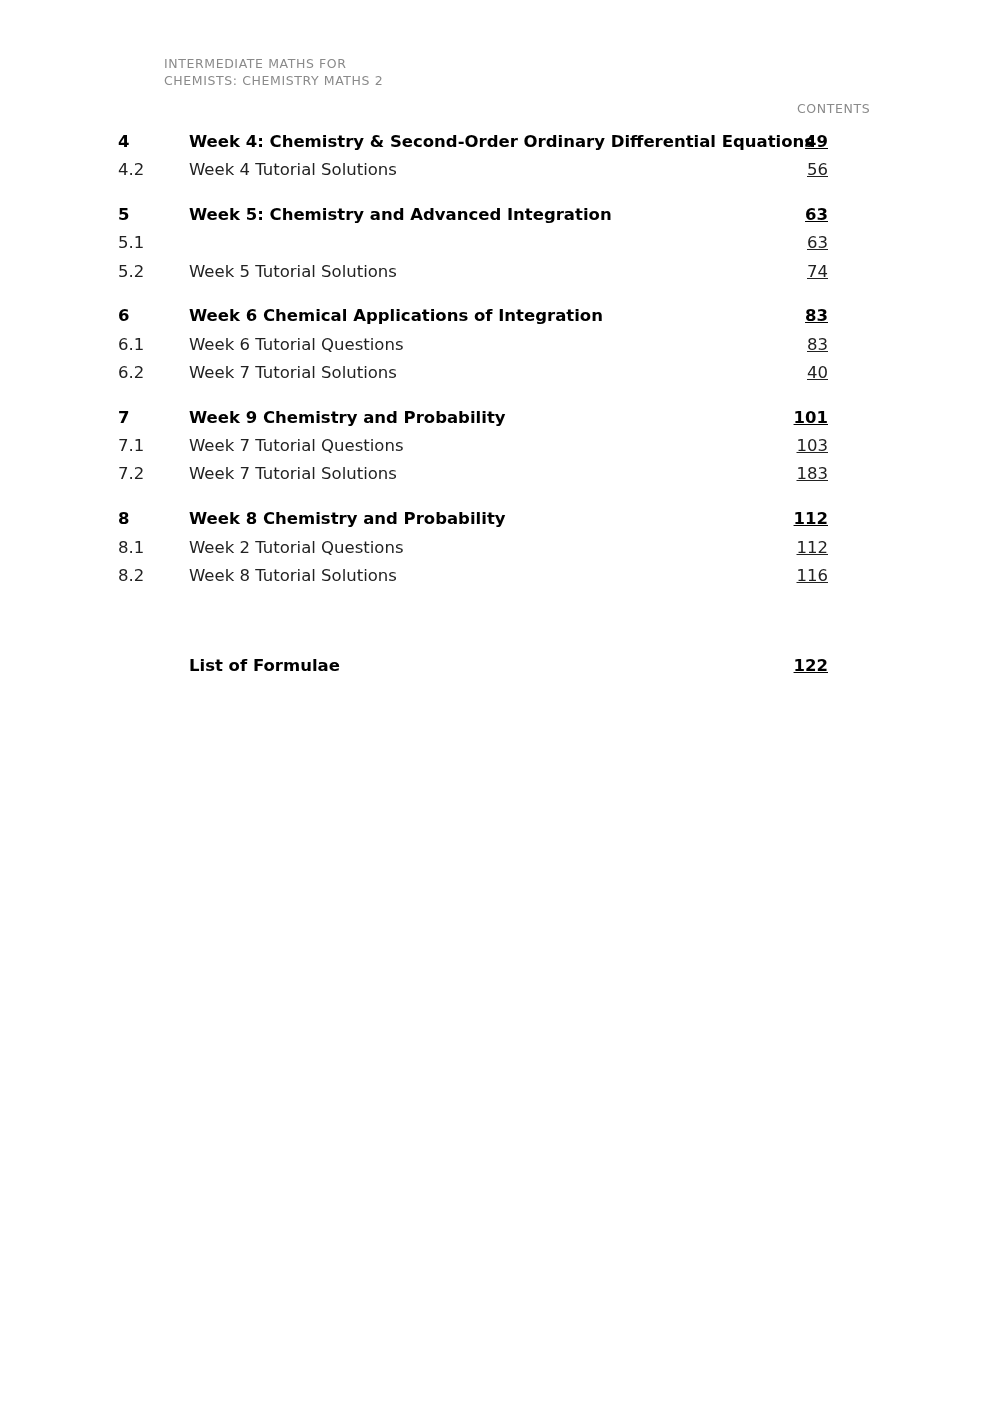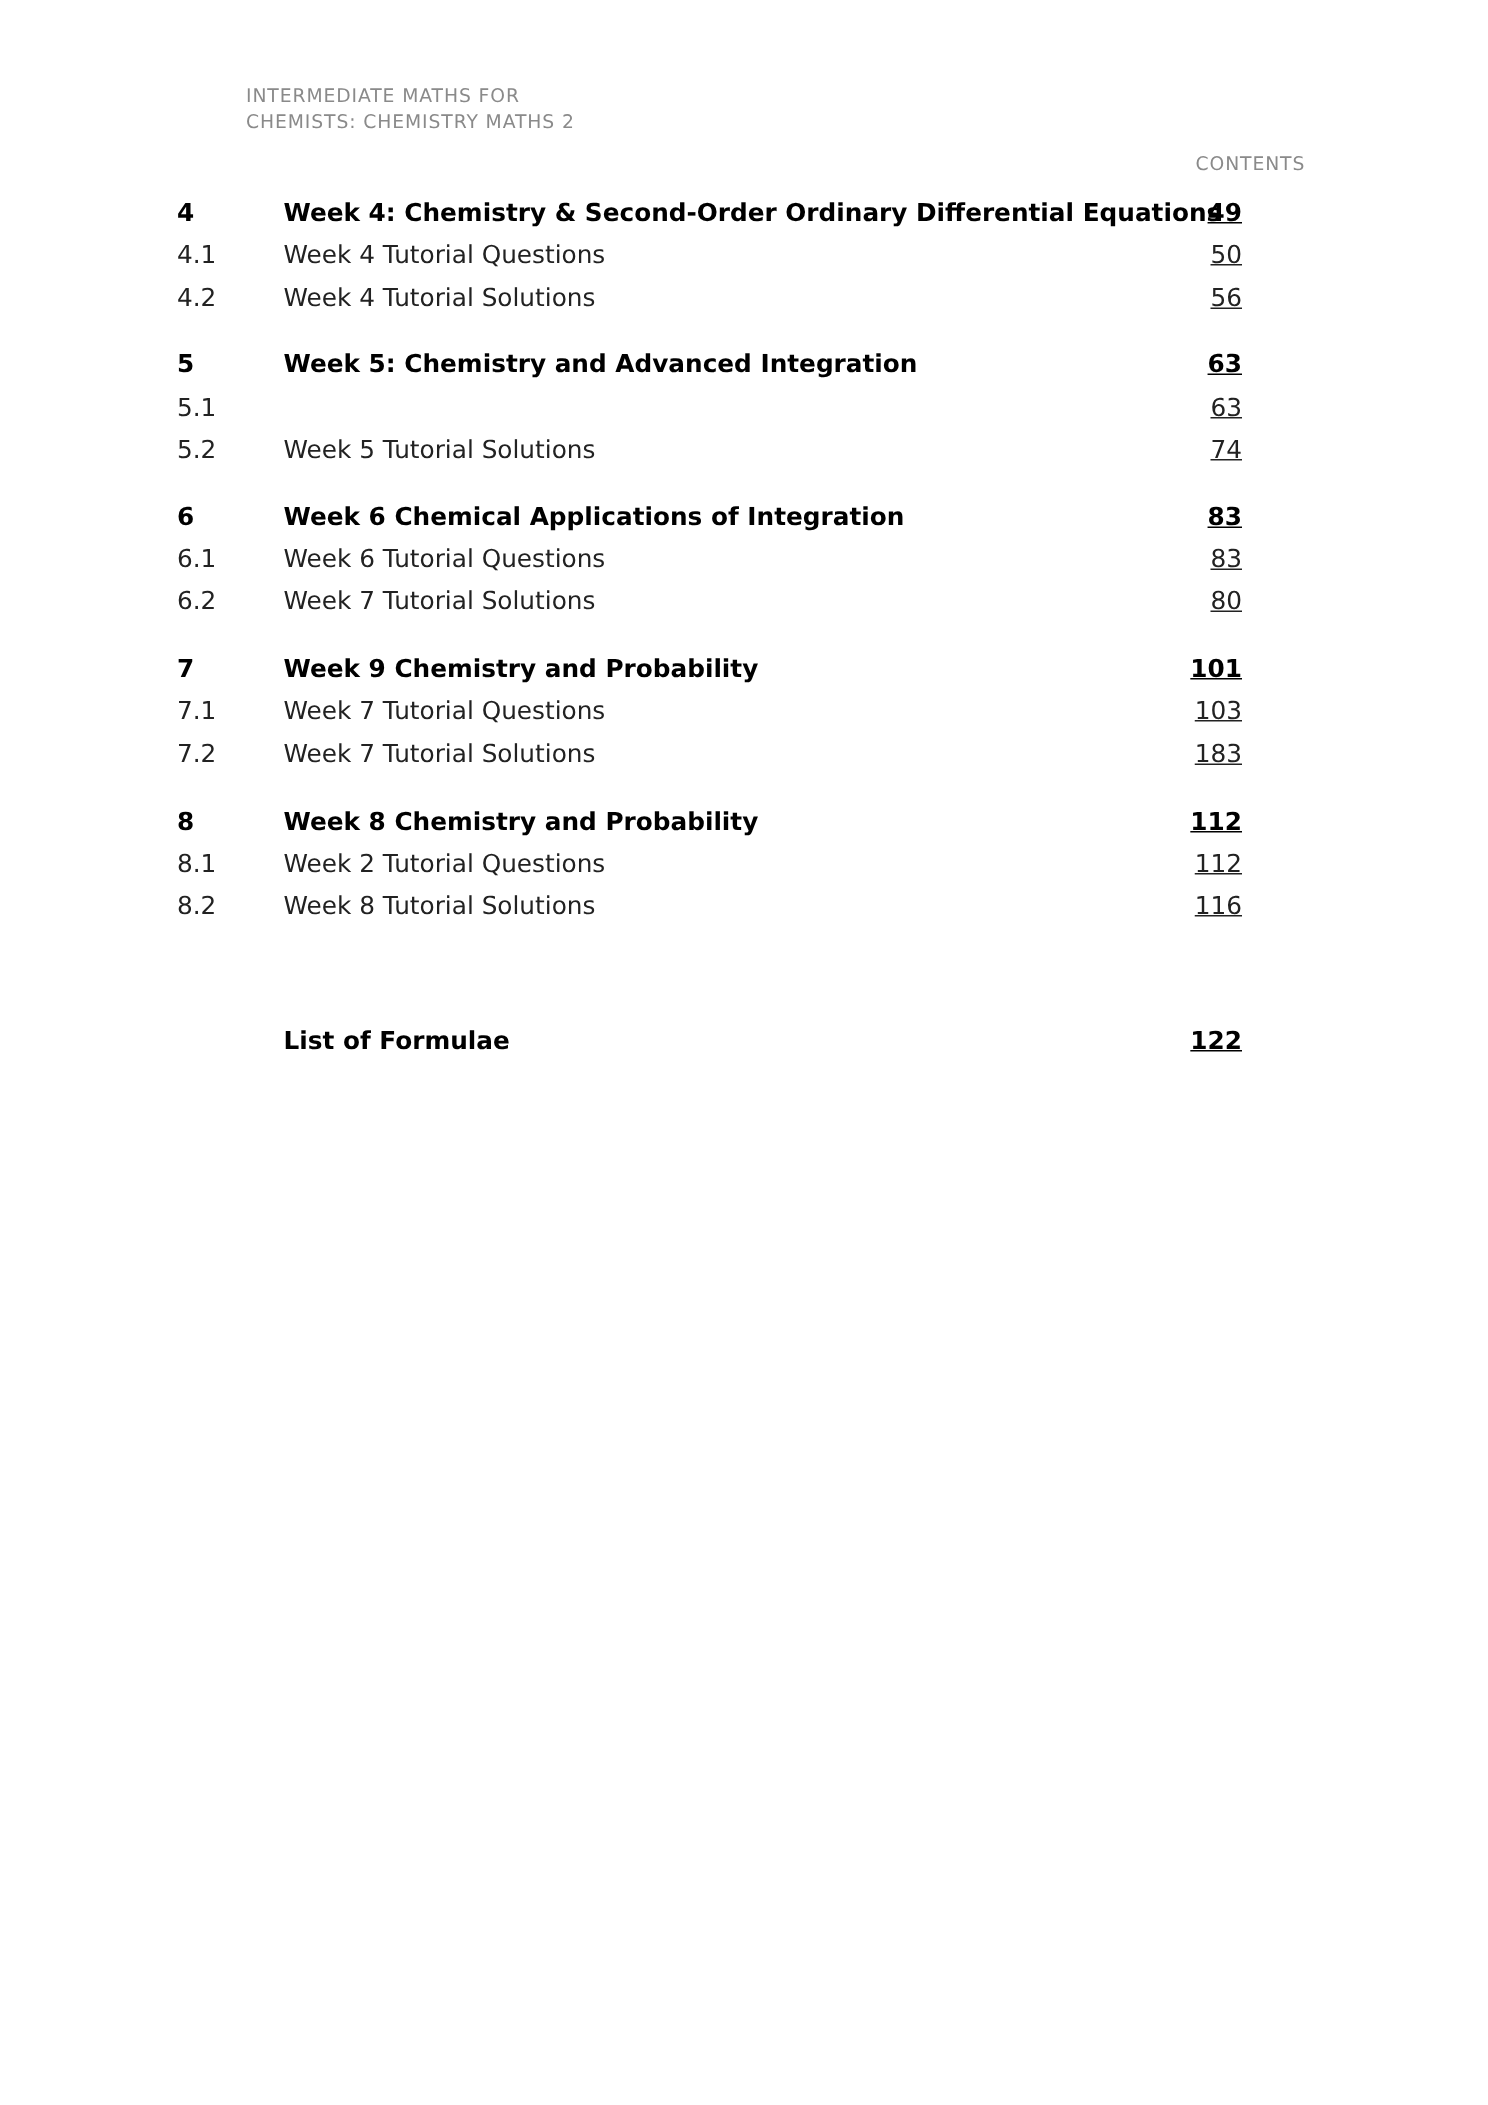--- a/index.html
+++ b/index.html
@@ -24,25 +24,20 @@
   <div>CHEMISTS: CHEMISTRY MATHS 2</div>
 </div>
 <div class="hdr-right">CONTENTS</div>
 
 <div class="toc">
 
   <div class="row chapter">
     <span class="num">4</span>
     <span class="title">Week 4: Chemistry &amp; Second-Order Ordinary Differential Equations</span>
     <span class="page">49</span>
-  </div>
-  <div class="row section">
-    <span class="num">4.1</span>
-    <span class="title">Week 4 Tutorial Questions</span>
-    <span class="page">50</span>
   </div>
   <div class="row section">
     <span class="num">4.2</span>
     <span class="title">Week 4 Tutorial Solutions</span>
     <span class="page">56</span>
   </div>
   <div class="gap"></div>
 
   <div class="row chapter">
     <span class="num">5</span>
@@ -66,21 +61,21 @@
     <span class="page">83</span>
   </div>
   <div class="row section">
     <span class="num">6.1</span>
     <span class="title">Week 6 Tutorial Questions</span>
     <span class="page">83</span>
   </div>
   <div class="row section">
     <span class="num">6.2</span>
     <span class="title">Week 7 Tutorial Solutions</span>
-    <span class="page">80</span>
+    <span class="page">40</span>
   </div>
   <div class="gap"></div>
 
   <div class="row chapter">
     <span class="num">7</span>
     <span class="title">Week 9 Chemistry and Probability</span>
     <span class="page">101</span>
   </div>
   <div class="row section">
     <span class="num">7.1</span>

